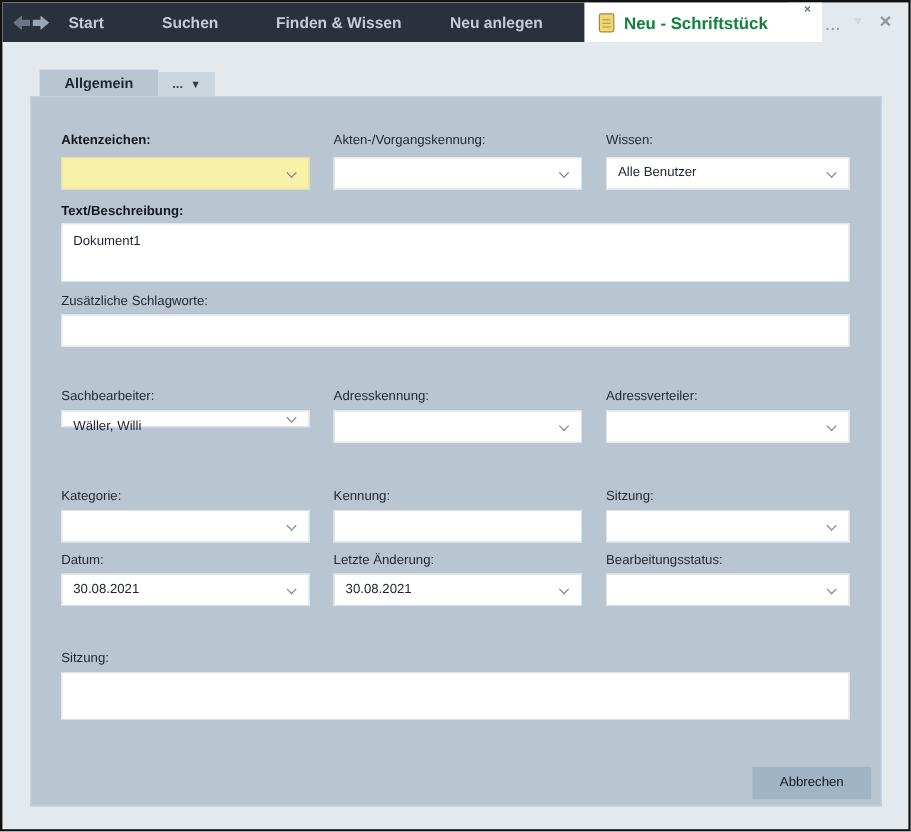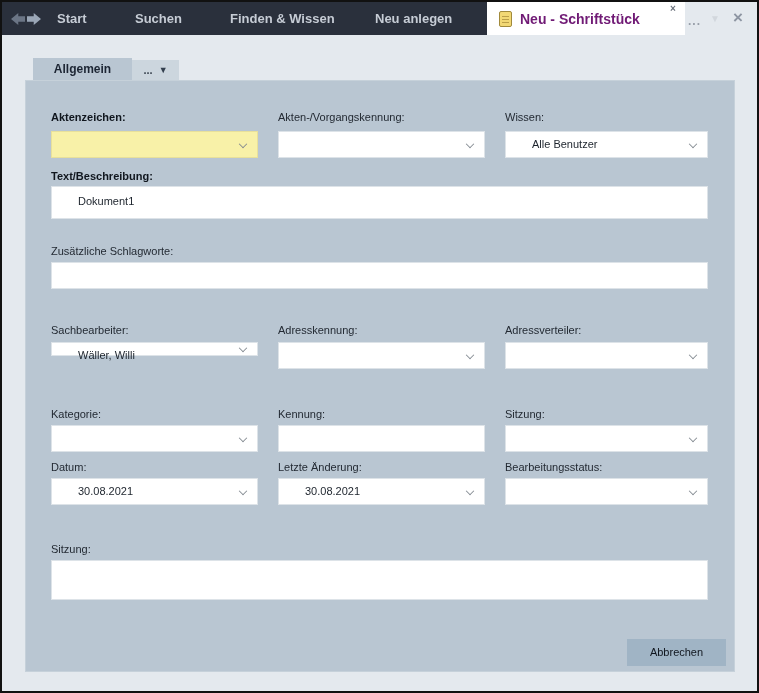--- a/index.html
+++ b/index.html
@@ -8,39 +8,39 @@
 
   
   .topbar{position:absolute;left:0;top:0;width:656px;height:33px;background:#2a303c;}
   .nav-arrow{position:absolute;top:11px;width:14px;height:12px;}
   .nav-arrow.left{left:9px;background:#6b7585;clip-path:polygon(0 50%,52% 0,52% 28%,100% 28%,100% 72%,52% 72%,52% 100%);}
   .nav-arrow.right{left:25px;background:#9aa6b6;clip-path:polygon(100% 50%,48% 0,48% 28%,0 28%,0 72%,48% 72%,48% 100%);}
   .toptab{position:absolute;top:0;height:33px;line-height:33px;color:#c6ccd5;font-size:13px;font-weight:bold;cursor:pointer;}
   .activetab{position:absolute;left:485px;top:0;width:198px;height:33px;background:#ffffff;display:flex;align-items:center;padding-left:12px;gap:8px;}
   .docicon{width:13px;height:16px;background:#f2d874;border:1px solid #a18a3c;border-radius:2px;position:relative;flex:0 0 auto;}
   .docicon::after{content:'';position:absolute;left:2px;right:2px;top:4px;height:1px;background:#bb9f48;box-shadow:0 3px 0 #bb9f48,0 6px 0 #bb9f48;}
-  .activetab .tlabel{font-size:14px;font-weight:bold;color:#701a75;white-space:nowrap;}
+  .activetab .tlabel{font-size:14px;font-weight:bold;color:#15803d;white-space:nowrap;}
   .tabclose{position:absolute;left:668px;top:1px;font-size:10px;font-weight:bold;color:#6a717c;cursor:pointer;}
   .dots{position:absolute;left:686px;top:12px;font-size:12px;font-weight:bold;color:#979ea8;letter-spacing:1px;}
   .ddarrow{position:absolute;left:708px;top:0;height:33px;line-height:33px;font-size:10px;color:#d2d7dd;cursor:pointer;}
   .winclose{position:absolute;left:731px;top:0;height:33px;line-height:31px;font-size:17px;font-weight:bold;color:#8d95a2;cursor:pointer;}
 
   
   .formtab{position:absolute;left:31px;top:56px;width:99px;height:22px;background:#b9c6d2;color:#1c2533;font-size:12px;font-weight:bold;text-align:center;line-height:23px;cursor:pointer;}
   .minitab{position:absolute;left:130px;top:58px;width:47px;height:20px;background:#ccd6de;display:flex;align-items:center;justify-content:center;gap:6px;cursor:pointer;}
   .minitab .mdots{font-size:11px;font-weight:bold;color:#3a4450;line-height:10px;}
   .minitab .marrow{font-size:9px;color:#333f4e;}
 
   
   .panel{position:absolute;left:23px;top:78px;width:710px;height:592px;background:#b9c6d2;border:1px solid #c6d1da;}
   .flabel{position:absolute;font-size:11px;color:#232a33;white-space:nowrap;}
   .flabel.bold{font-weight:bold;color:#10161e;}
   .fbox{position:absolute;background:#ffffff;border:1px solid #dde3e8;}
   .fbox.hl{background:#f8f1a8;border-color:#e8e09a;}
-  .fvalue{display:block;font-size:11px;color:#1c232c;padding-left:26px;white-space:nowrap;overflow:hidden;}
+  .fvalue{display:block;font-size:11px;color:#1c232c;padding-left:9px;white-space:nowrap;overflow:hidden;}
   .fbox .fvalue{line-height:25px;}
   .fbox.area .fvalue{line-height:14px;padding-top:7px;}
   .chev{position:absolute;right:11px;top:50%;width:6px;height:6px;border-right:1px solid #81888f;border-bottom:1px solid #81888f;transform:translateY(-65%) rotate(45deg);}
   .btn{position:absolute;height:27px;background:#a0b4c5;color:#10161e;font-size:11px;text-align:center;line-height:26px;cursor:pointer;}
   .btn.default{border:1px solid #20262e;}
 </style>
 </head>
 <body>
 
 <div class="window">
@@ -81,21 +81,21 @@
       <span class="fvalue"></span>
       <span class="chev"></span>
     </div>
     <span class="flabel" style="left:479px;top:30px">Wissen:</span>
     <div class="fbox" style="left:479px;top:50px;width:203px;height:27px">
       <span class="fvalue">Alle Benutzer</span>
       <span class="chev"></span>
     </div>
 
     <span class="flabel bold" style="left:25px;top:89px">Text/Beschreibung:</span>
-    <div class="fbox area" style="left:25px;top:105px;width:657px;height:33px">
+    <div class="fbox area" style="left:25px;top:105px;width:657px;height:49px">
       <span class="fvalue">Dokument1</span>
     </div>
 
     <span class="flabel" style="left:25px;top:164px">Zusätzliche Schlagworte:</span>
     <div class="fbox" style="left:25px;top:181px;width:657px;height:27px">
       <span class="fvalue"></span>
     </div>
 
     <span class="flabel" style="left:25px;top:243px">Sachbearbeiter:</span>
     <div class="fbox" style="left:25px;top:261px;width:207px;height:14px">

